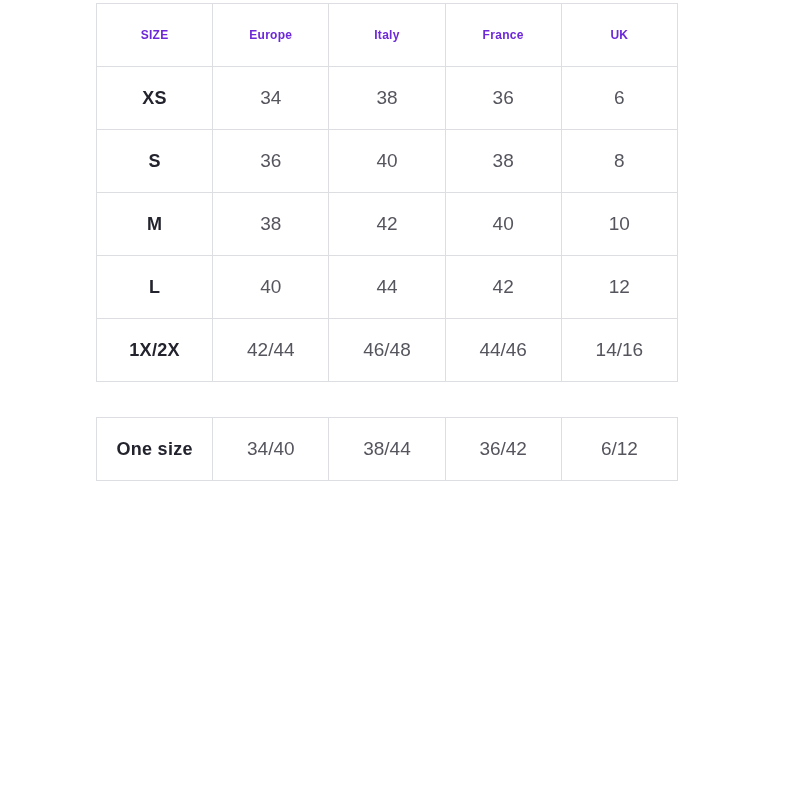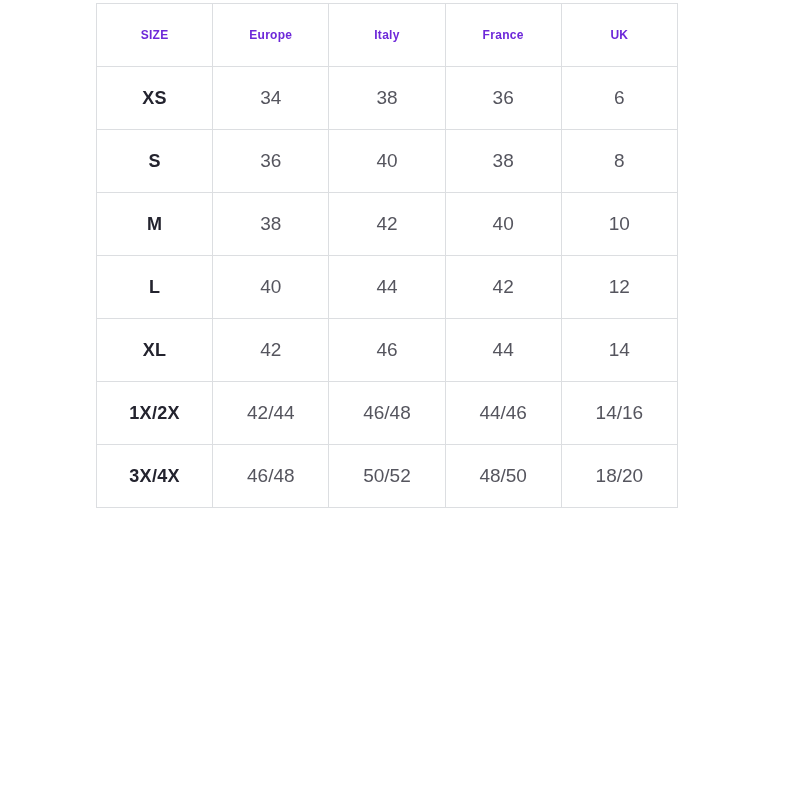--- a/index.html
+++ b/index.html
@@ -100,51 +100,44 @@
             <td>10</td>
           </tr>
           <tr>
             <td class="size-col">L</td>
             <td>40</td>
             <td>44</td>
             <td>42</td>
             <td>12</td>
           </tr>
           <tr>
-            <td class="size-col">XL</td>
-            <td>42</td>
-            <td>46</td>
-            <td>44</td>
-            <td>14</td>
-          </tr>
-          <tr>
             <td class="size-col">1X/2X</td>
             <td>42/44</td>
             <td>46/48</td>
             <td>44/46</td>
             <td>14/16</td>
-          </tr>
-          <tr>
-            <td class="size-col">3X/4X</td>
-            <td>46/48</td>
-            <td>50/52</td>
-            <td>48/50</td>
-            <td>18/20</td>
           </tr>
         </tbody>
     </table>
 
     <div class="table-gap"></div>
 
     <table class="size-table">
       <colgroup>
           <col>
           <col>
           <col>
           <col>
           <col>
         </colgroup>
       <tbody id="extra-rows">
+          <tr>
+            <td class="size-col">One size</td>
+            <td>34/40</td>
+            <td>38/44</td>
+            <td>36/42</td>
+            <td>6/12</td>
+          </tr>
         </tbody>
     </table>
 
   </div>
 </div>
 
 </body></html>

